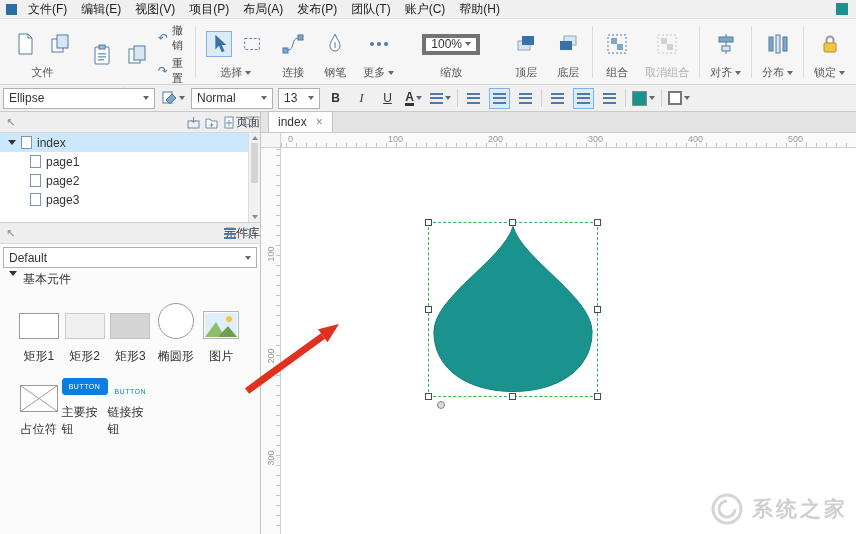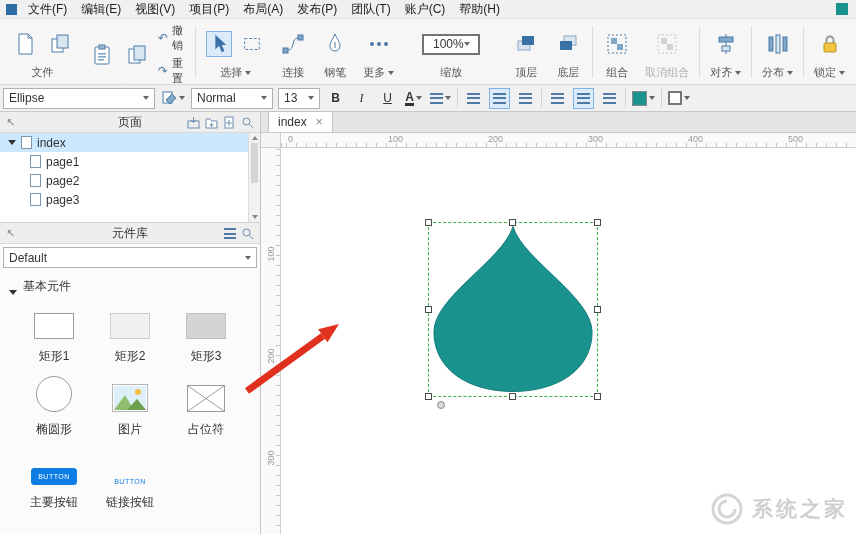--- a/index.html
+++ b/index.html
@@ -23,22 +23,22 @@
   .tlabel { font-size:11px; color:#555; white-space:nowrap; display:flex; align-items:center; gap:3px; }
   .tlabel.dis { color:#b0b0b0; }
   .tsep { width:1px; background:#dcdcdc; margin:4px 3px; }
   .tbtn { display:flex; align-items:center; justify-content:center; padding:1px; border:1px solid transparent; }
   .tbtn.active { background:#dcebfa; border-color:#7fb2e5; }
   .minicol { display:flex; flex-direction:column; gap:3px; justify-content:center; }
   .minibtn { display:flex; align-items:center; gap:4px; font-size:11px; color:#444; }
   .miniglyph { color:#4e7aa5; font-size:12px; line-height:10px; }
   .caret { width:0; height:0; border-left:3px solid transparent; border-right:3px solid transparent;
     border-top:4px solid #666; display:inline-block; }
-  .zoomcombo { width:58px; height:21px; background:#fff; border:2px solid #737373;
-    display:flex; align-items:center; justify-content:center; padding:0 5px; }
+  .zoomcombo { width:58px; height:21px; background:#fff; border:4px solid #737373;
+    display:flex; align-items:center; justify-content:space-between; padding:0 5px; }
 
   
   .formatbar { height:27px; background:#f0f0f0; border-bottom:1px solid #c9c9c9;
     display:flex; align-items:center; padding:0 3px; gap:5px; }
   .combo { height:21px; background:#fff; border:1px solid #b0b0b0; display:flex;
     align-items:center; justify-content:space-between; padding:0 5px; gap:4px; white-space:nowrap; overflow:hidden; }
   .w-shape { width:152px; } .w-font { width:108px; } .w-weight { width:82px; } .w-size { width:42px; }
   .fbtn { height:21px; min-width:21px; display:flex; align-items:center; justify-content:center;
     gap:2px; border:1px solid transparent; color:#333; }
   .fbtn.active { background:#dcebfa; border-color:#7fb2e5; }
@@ -51,40 +51,40 @@
   .bordersw { width:14px; height:14px; border:2px solid #777; background:#fff; }
 
   
   .main { display:flex; height:422px; }
 
   
   .left { width:261px; background:#fbfbfb; border-right:1px solid #c4c4c4;
     display:flex; flex-direction:column; }
   .phead { height:21px; background:#eeeeee; border-bottom:1px solid #d8d8d8;
     position:relative; display:flex; align-items:center; padding:0 6px; flex:none; }
-  .ptitle { position:absolute; left:0; right:0; text-align:center; color:#333; }
+  .ptitle { position:absolute; left:0; right:0; text-align:right; color:#333; }
   .ph-left { color:#8a8a8a; font-size:11px; z-index:1; }
   .ph-icons { margin-left:auto; display:flex; align-items:center; gap:5px; z-index:1; }
   .tree { height:90px; background:#fff; border-bottom:1px solid #d2d2d2; position:relative; flex:none; }
   .trow { height:19px; display:flex; align-items:center; gap:5px; padding-left:8px; cursor:default; }
   .trow.sel { background:#cce8ff; }
   .tri-down { width:0; height:0; border-left:4px solid transparent; border-right:4px solid transparent;
     border-top:5px solid #333; }
   .indent { width:17px; flex:none; }
   .doc-mini { width:11px; height:13px; background:#fff; border:1px solid #7d95ad; flex:none; }
   .vsb { position:absolute; right:0; top:0; bottom:0; width:12px; background:#f1f1f1; border-left:1px solid #ddd; }
   .vsb .up,.vsb .dn { position:absolute; left:3px; width:0; height:0;
     border-left:3px solid transparent; border-right:3px solid transparent; }
   .vsb .up { top:3px; border-bottom:4px solid #8a8a8a; }
   .vsb .dn { bottom:3px; border-top:4px solid #8a8a8a; }
   .vsb .thumb { position:absolute; left:2px; right:2px; top:10px; height:40px; background:#d4d4d4; }
   .comborow { padding:3px; flex:none; }
   .libcombo { height:21px; width:100%; }
-  .sect { height:24px; display:flex; align-items:flex-end; gap:6px; padding:0 9px; color:#333; flex:none; background:#fbfbfb; }
-  .wgrid { flex:1; display:grid; grid-template-columns:repeat(3,1fr); grid-auto-rows:73px;
+  .sect { height:24px; display:flex; align-items:flex-start; gap:6px; padding:0 9px; color:#333; flex:none; background:#fbfbfb; }
+  .wgrid { flex:1; display:grid; grid-template-columns:repeat(5,1fr); grid-auto-rows:73px;
     padding:2px 16px; background:#fbfbfb; }
   .wcell { display:flex; flex-direction:column; align-items:center; justify-content:flex-end;
     gap:9px; padding-bottom:5px; cursor:default; }
   .wlabel { font-size:12px; color:#333; }
   .wi-rect1 { width:40px; height:26px; background:#fff; border:1px solid #9a9a9a; }
   .wi-rect2 { width:40px; height:26px; background:#f0f0f0; border:1px solid #cccccc; }
   .wi-rect3 { width:40px; height:26px; background:#d4d4d4; border:1px solid #c2c2c2; }
   .wi-ellipse { width:36px; height:36px; border-radius:50%; background:#fff; border:1px solid #9a9a9a; }
   .wi-btn { width:46px; height:17px; border:1px solid #8f8f8f; border-radius:3px; background:#fdfdfd;
     color:#666; font-size:7px; display:flex; align-items:center; justify-content:center; letter-spacing:.5px; }

